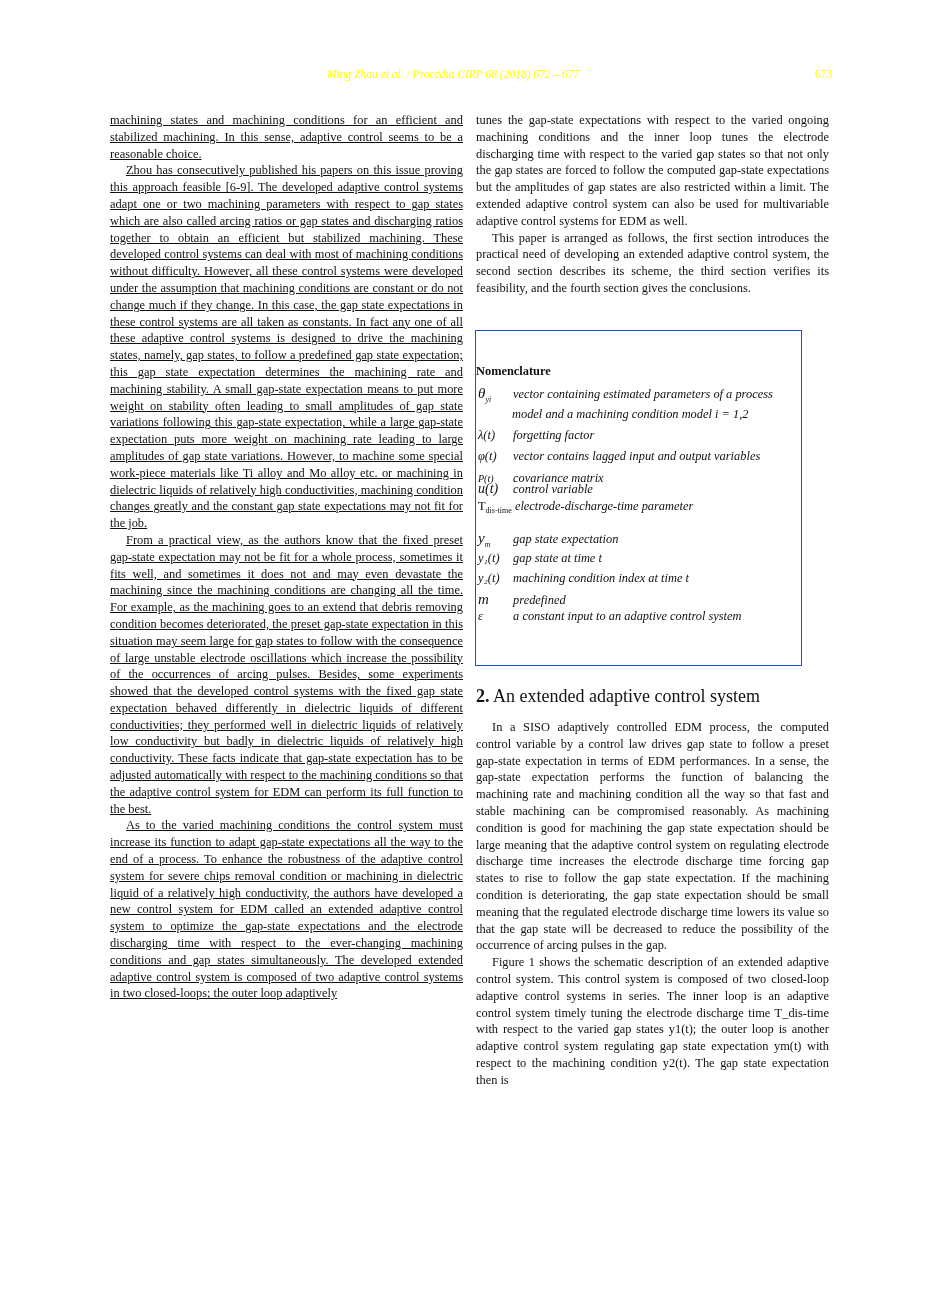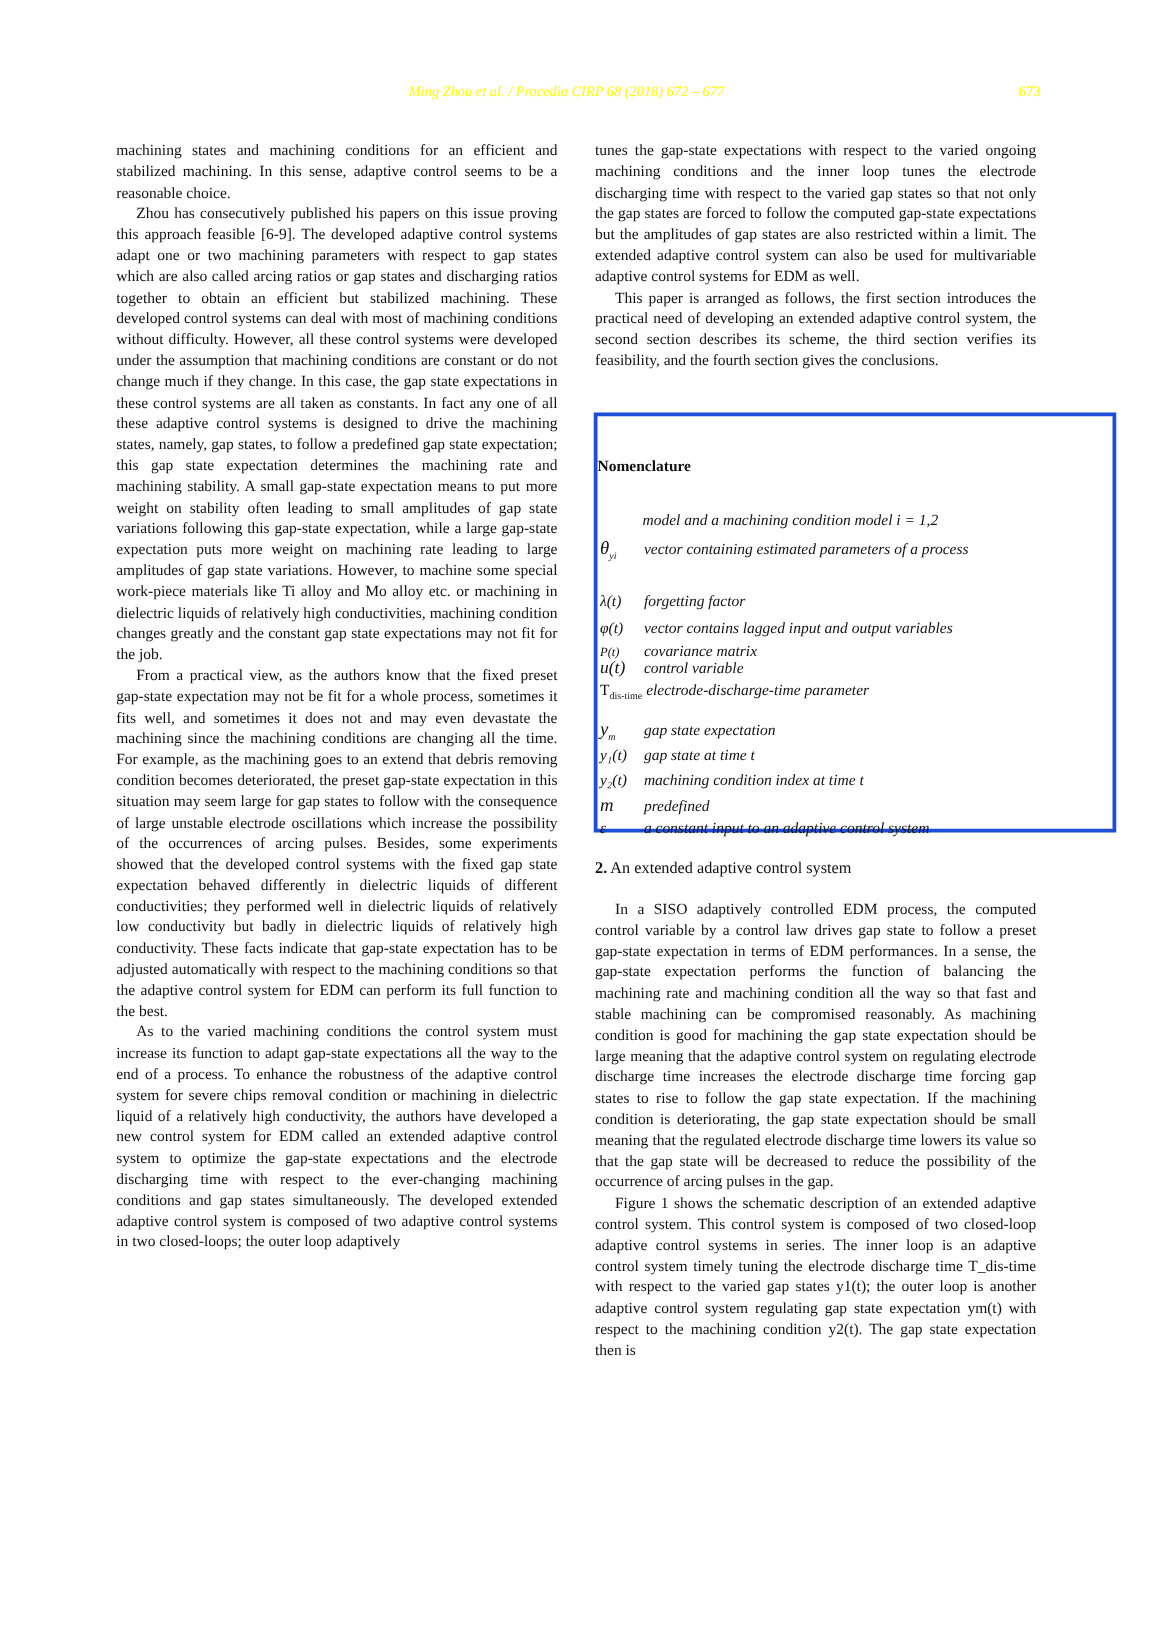--- a/index.html
+++ b/index.html
@@ -3,31 +3,31 @@
   <meta charset="utf-8">
   <style>
     html, body { margin:0; padding:0; background:#ffffff; }
     body { width:925px; height:1309px; position:relative; overflow:hidden;
       font-family:"Liberation Serif", serif; color:#111; }
     .header { position:absolute; top:68px; left:0; width:751px; height:16px;
       font-style:italic; font-size:11.5px; color:#ffff00; }
     .header .running { position:absolute; left:327px; top:0; }
     .header .pageno { position:absolute; left:815px; top:0; font-style:normal;text-align:center; }
     .col { position:absolute; top:112px; font-size:12.4px; line-height:16.8px; text-align:justify; }
-    .col.left { left:93px; width:353px; }
+    .col.left { left:110px; width:353px;text-decoration:underline; }
     .col.right { left:476px; width:353px; }
     .col p { margin:0; }
     .col p.ind { text-indent:16px; }
-    .nomen { position:absolute; left:475px; top:330px; width:418px; height:336px;
-      border:3px solid #1d4ed8; box-sizing:border-box; font-size:12.4px; }
+    .nomen { position:absolute; left:475px; top:330px; width:327px; height:336px;
+      border:1px solid #1d4ed8; box-sizing:border-box; font-size:12.4px; }
     .nomen .title { position:absolute; left:0; top:33px; font-weight:bold; }
     .nomen .row { position:absolute; left:2px; white-space:nowrap; }
-    .nomen .sym { display:inline-block; font-style:italic;margin-top:44px; }
+    .nomen .sym { display:inline-block; font-style:italic; }
     .nomen .def { display:inline;font-style:italic; }
-    .sec { position:absolute; left:476px; top:686px; font-size:13px; }
+    .sec { position:absolute; left:476px; top:686px; font-size:18px; }
     .sec b { font-weight:bold; }
     .col.right2 { top:719px; }
     sub { font-size:8px; }
   </style>
 </head>
 <body>
 
 <div class="header">
   <span class="running">Ming Zhou et al. / Procedia CIRP 68 (2018) 672 – 677</span>
   <span class="pageno">673</span>

